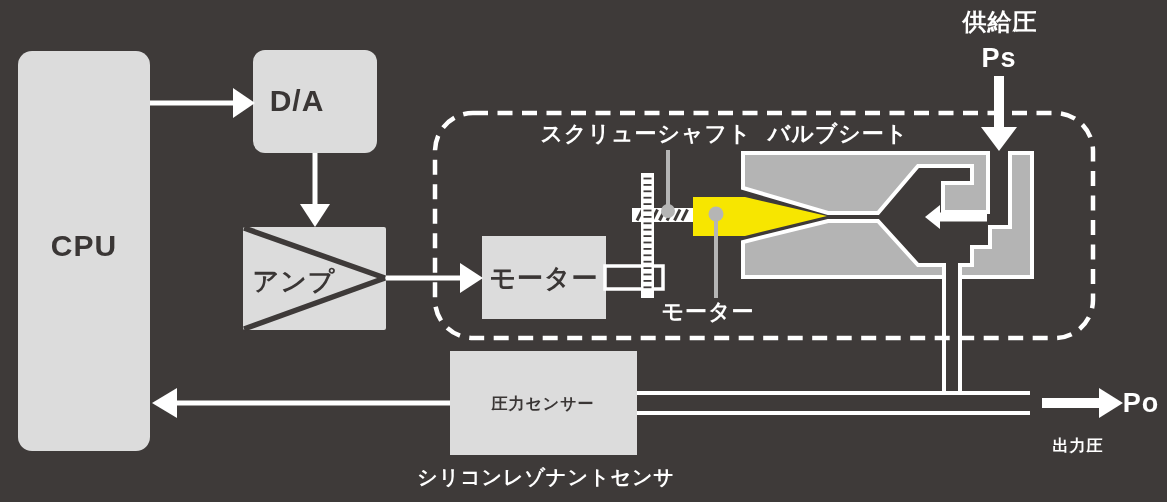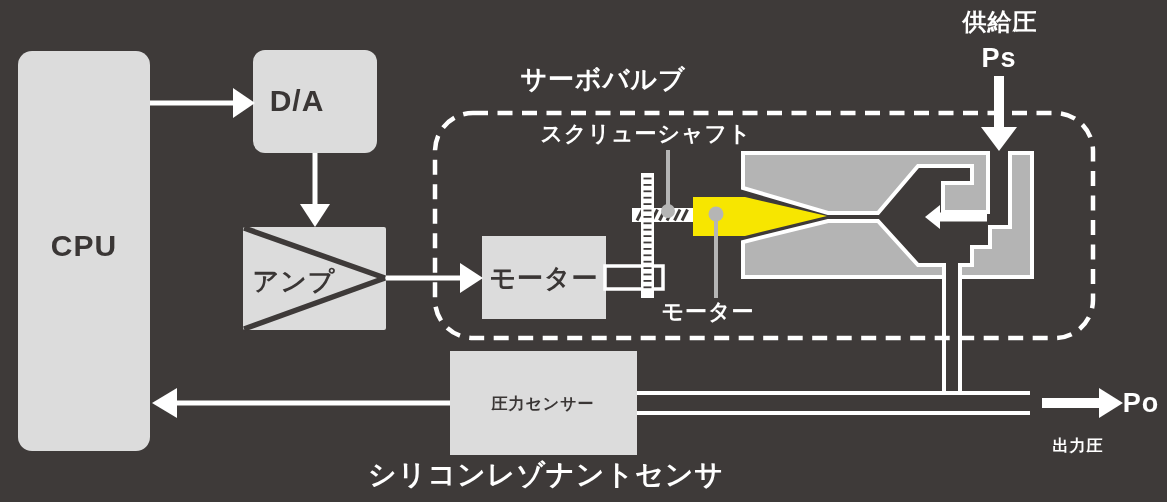--- a/index.html
+++ b/index.html
@@ -140,22 +140,22 @@
       <circle class="leader-dot" cx="716" cy="214" r="7.5"></circle>
     </g>
   </svg>
 
   <div class="lbl dark" style="left:84px;top:246px;font-size:30px;">CPU</div>
   <div class="lbl dark" style="left:297px;top:101px;font-size:30px;">D/A</div>
   <div class="lbl dark" style="left:294px;top:281px;font-size:26px;">アンプ</div>
   <div class="lbl dark" style="left:544px;top:278px;font-size:26px;">モーター</div>
   <div class="lbl dark" style="left:543px;top:404px;font-size:16px;">圧力センサー</div>
 
-  <div class="lbl light" style="left:603px;top:79px;font-size:26px;">サーボバルブ</div>
   <div class="lbl light" style="left:646px;top:134px;font-size:22px;">スクリューシャフト</div>
+  <div class="lbl light" style="left:838px;top:134px;font-size:22px;">バルブシート</div>
   <div class="lbl light" style="left:708px;top:312px;font-size:22px;">モーター</div>
 
   <div class="lbl light" style="left:1000px;top:22px;font-size:24px;">供給圧</div>
   <div class="lbl light" style="left:999px;top:58px;font-size:27px;">Ps</div>
   <div class="lbl light" style="left:1141px;top:403px;font-size:27px;">Po</div>
   <div class="lbl light" style="left:1078px;top:446px;font-size:16px;">出力圧</div>
-  <div class="lbl light" style="left:546px;top:477px;font-size:28px;font-family:Liberation Mono, monospace;">シリコンレゾナントセンサ</div>
+  <div class="lbl light" style="left:546px;top:477px;font-size:20px;">シリコンレゾナントセンサ</div>
 </div>
 
 </body></html>

